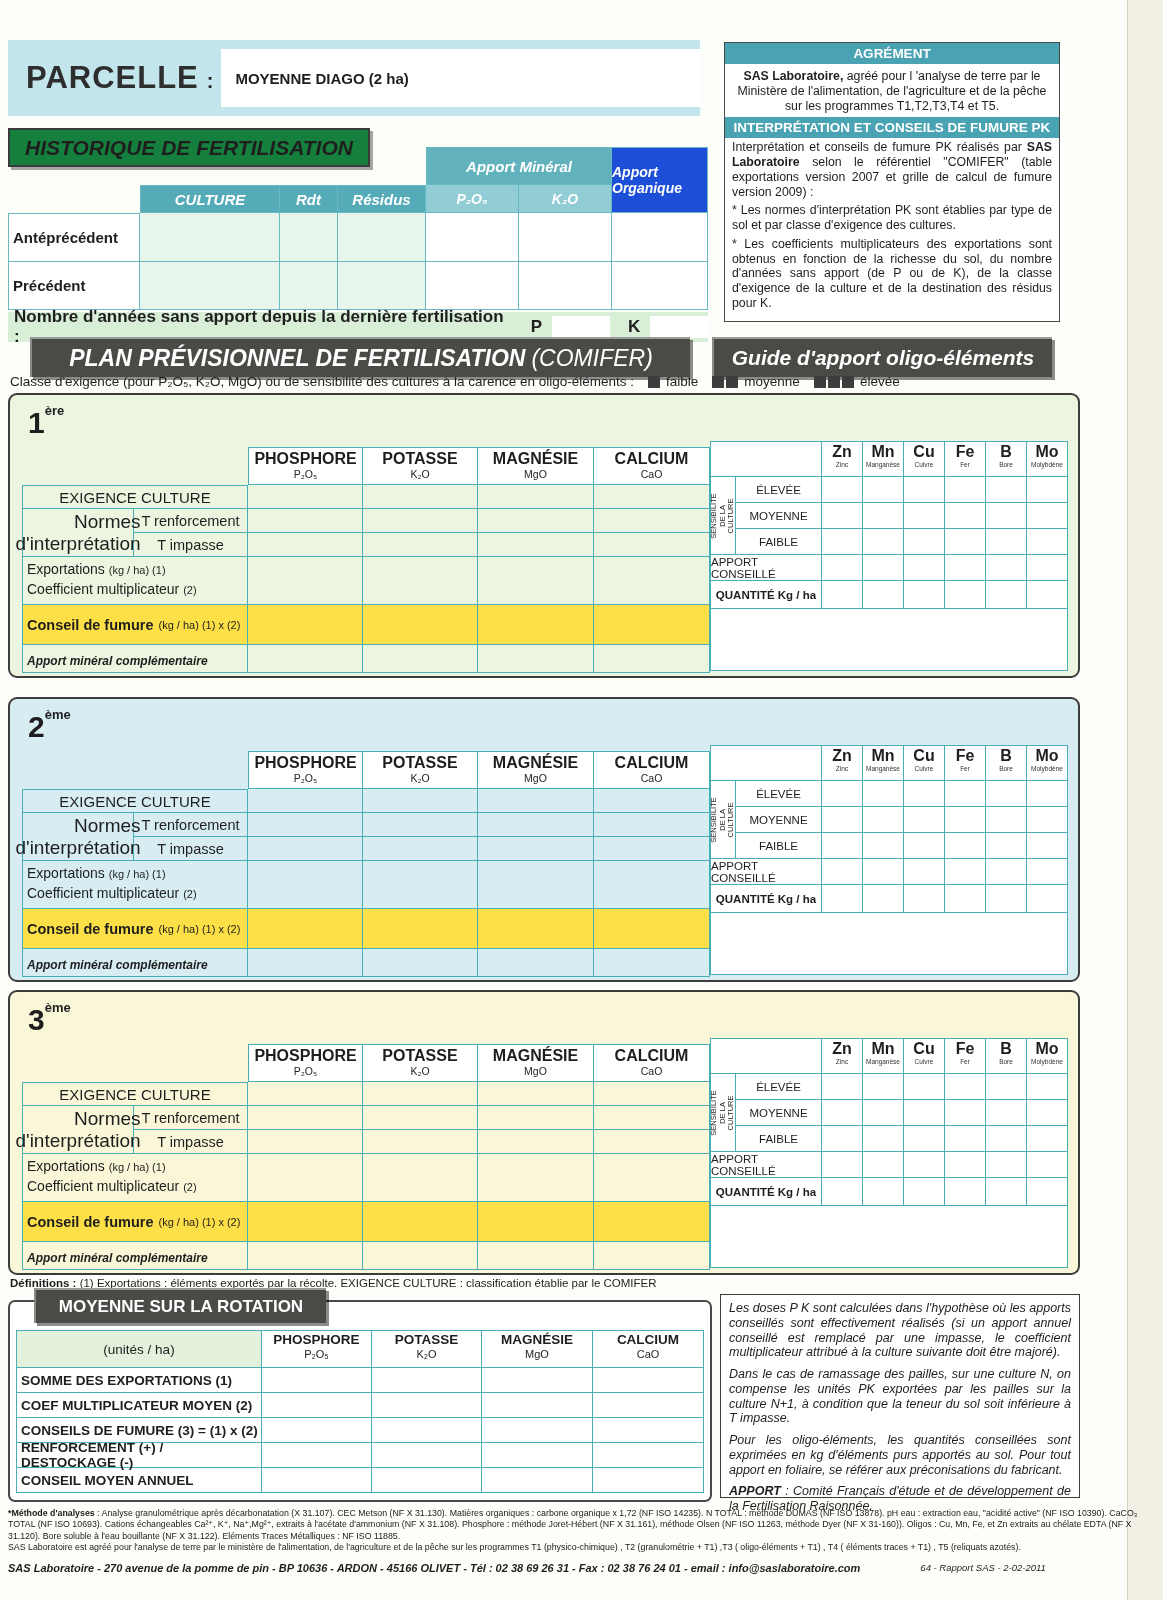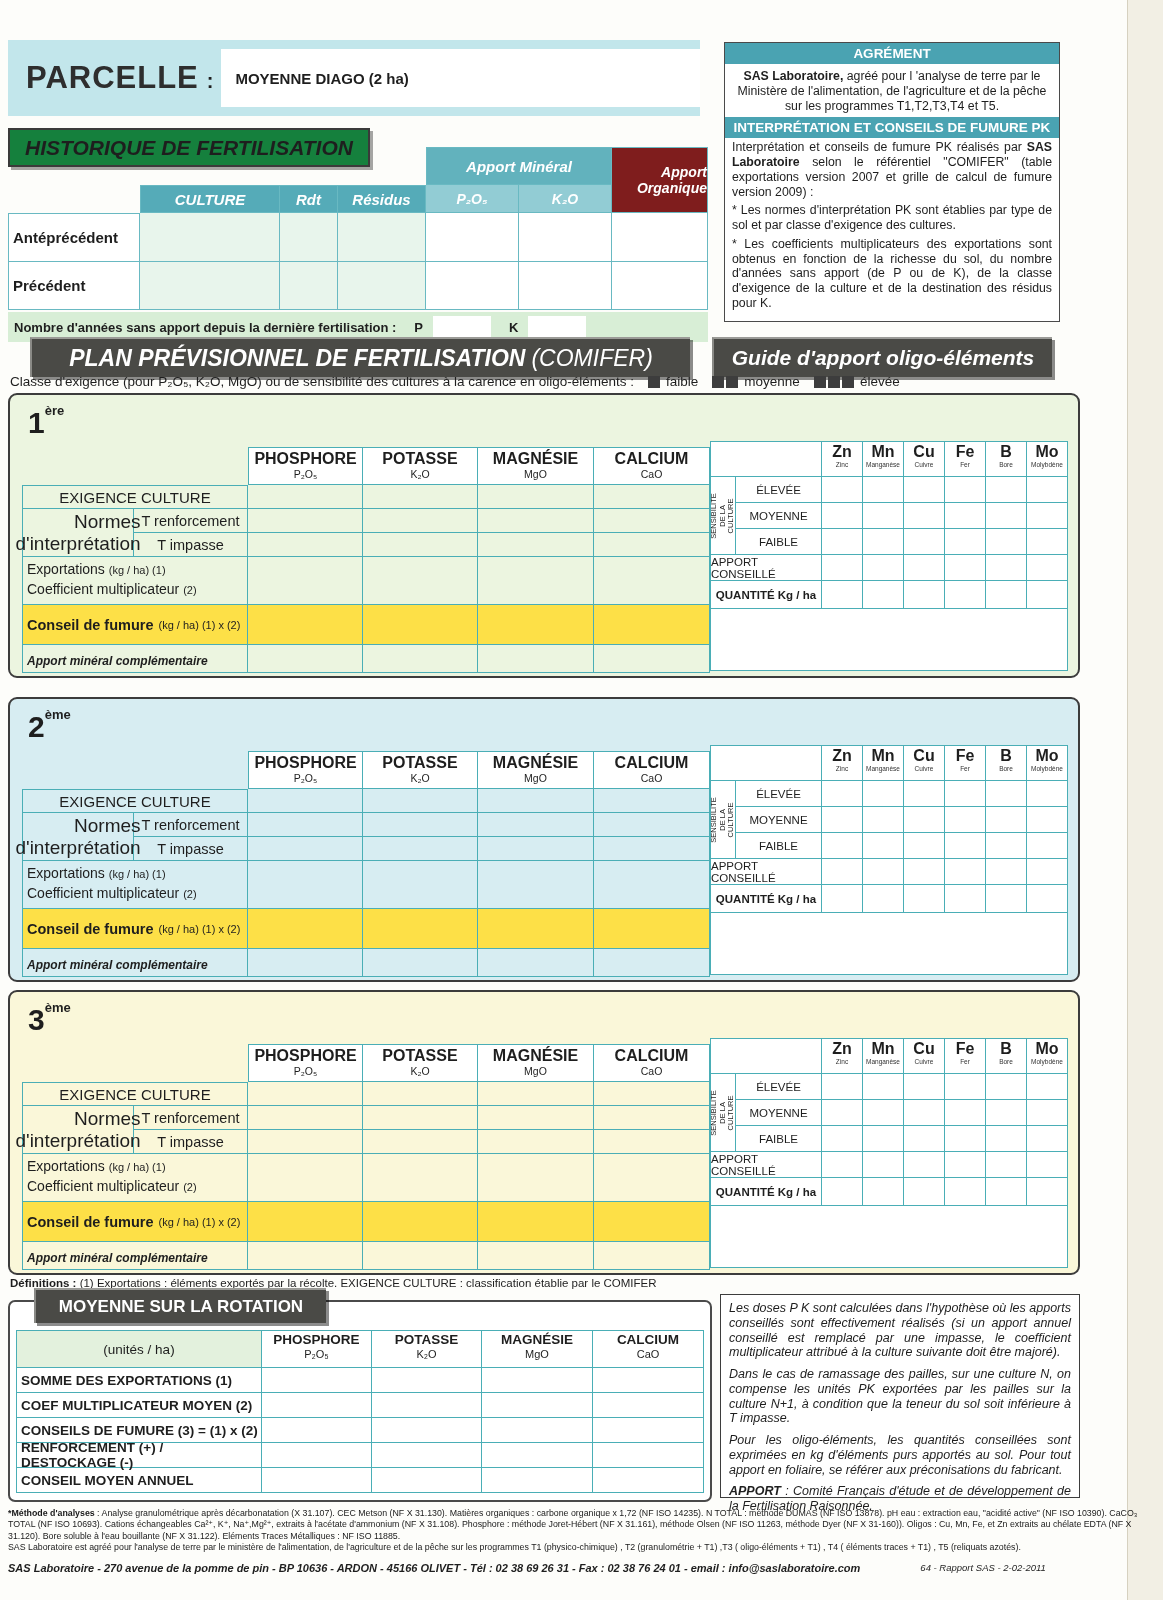--- a/index.html
+++ b/index.html
@@ -41,30 +41,30 @@
   .hist-table { left:8px; top:147px; width:700px;
     display:grid; z-index:1;
     grid-template-columns:132px 140px 58px 88px 93px 93px 96px;
     grid-template-rows:38px 28px 49px 48px; }
   .hc { border-right:1.5px solid #69b9c2; border-bottom:1.5px solid #69b9c2;
     display:flex; align-items:center; justify-content:center; }
   .hc.bt { border-top:1.5px solid #69b9c2; }
   .hc.bl { border-left:1.5px solid #69b9c2; }
   .h-head { color:#fff; font-weight:bold; font-style:italic; font-size:15px; }
   .h-min { grid-column:5/7; background:#62b2bd; }
-  .h-org { grid-column:7; grid-row:1/3; background:#7f1d1d; text-align:right;
+  .h-org { grid-column:7; grid-row:1/3; background:#1d4ed8; text-align:left;
     font-size:14px; line-height:1.15; }
   .h-cult { background:#55abb8; }
   .h-sub { background:#92ccd4; font-size:14px; }
   .h-rowlab { justify-content:flex-start; padding-left:4px;
     font-weight:bold; font-size:15px; background:#fff; }
   .h-mint { background:#e8f5ec; }
   .h-white { background:#fff; }
   .hist-bottom { left:8px; top:312px; width:700px; height:30px; background:#d8eed6;
-    display:flex; align-items:center; font-size:13px; font-weight:bold; padding-left:6px; }
+    display:flex; align-items:center; font-size:17px; font-weight:bold; padding-left:6px; }
   .hist-bottom .pk-letter { margin-left:18px; margin-right:10px; }
   .hist-bottom .pk-box { width:58px; height:22px; background:#fff; }
 
   
   .dark-bar { background:#4a4a46; color:#fff;
     border-top:2px solid #9b9b97; border-left:2px solid #8a8a86;
     box-shadow:3px 3px 0 rgba(0,0,0,.45);
     display:flex; align-items:center; justify-content:center; }
   .plan-bar { left:30px; top:337px; width:660px; height:40px;
     font-size:23px; font-weight:bold; font-style:italic; }

